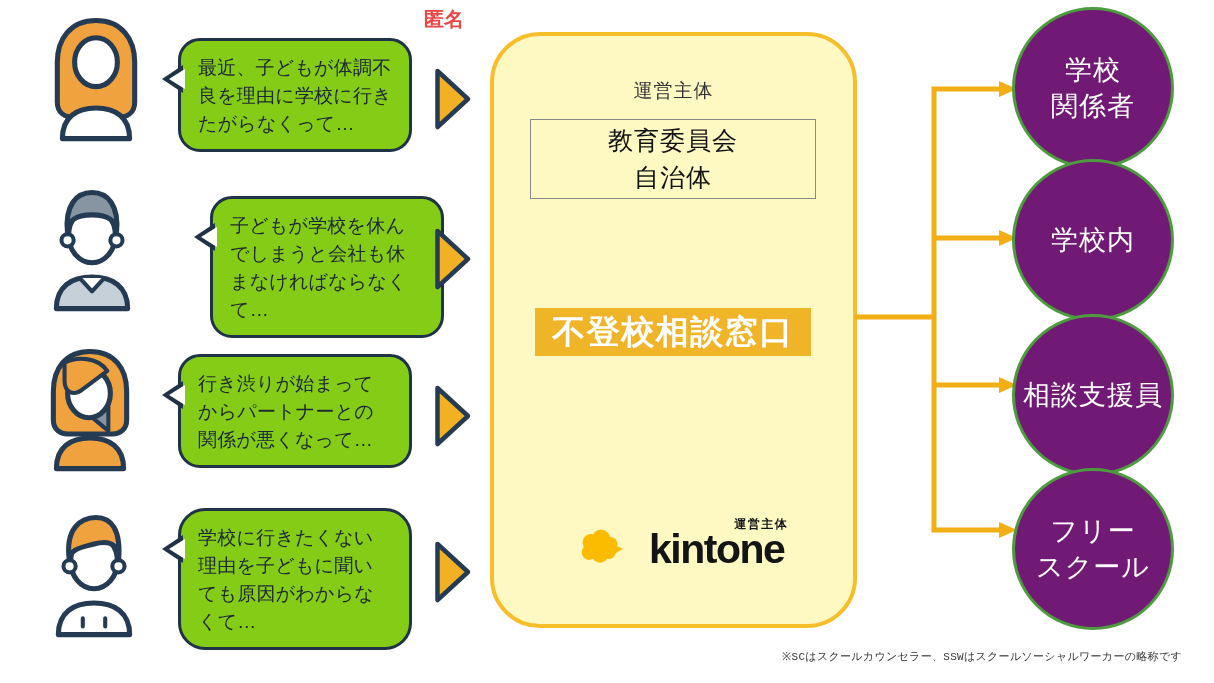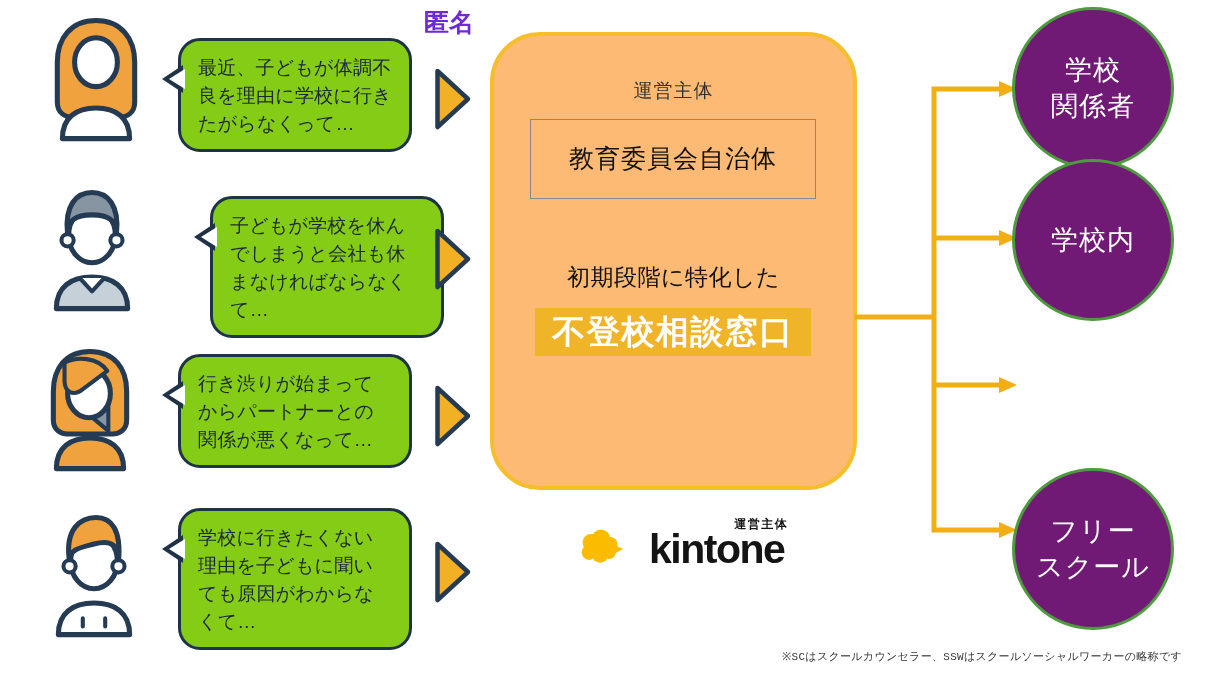--- a/index.html
+++ b/index.html
@@ -17,32 +17,32 @@
   .bubble::before{
     content:"";position:absolute;left:-19px;top:24px;width:0;height:0;
     border:14px solid transparent;border-left:0;border-right:21px solid #1F3346;
   }
   .bubble::after{
     content:"";position:absolute;left:-12px;top:28px;width:0;height:0;
     border:10px solid transparent;border-left:0;border-right:16px solid #fff;
   }
   .flow-arrow{position:absolute;left:434px;width:38px;height:64px;}
 
-  .anon{position:absolute;left:424px;top:6px;font-size:25px;font-weight:700;color:#6d28d9;text-align:right;}
+  .anon{position:absolute;left:424px;top:6px;font-size:20px;font-weight:700;color:#ef4444;text-align:right;}
 
   
   .panel{
-    position:absolute;left:490px;top:32px;width:367px;height:458px;box-sizing:border-box;
-    border:4.5px solid #F6BE2B;border-radius:50px;background:#fdba74;
+    position:absolute;left:490px;top:32px;width:367px;height:596px;box-sizing:border-box;
+    border:4.5px solid #F6BE2B;border-radius:50px;background:#fef9c3;
   }
   .operator-heading{position:absolute;top:42px;left:0;right:0;text-align:center;
     font-size:19px;color:#333;letter-spacing:1px;}
   .operator-box{
     position:absolute;top:83px;left:36px;width:286px;height:80px;box-sizing:border-box;
-    border:1.5px solid #8a8a8a;display:flex;flex-direction:row;align-items:center;justify-content:center;
+    border:1.5px solid #8a8a8a;display:flex;flex-direction:column;align-items:center;justify-content:center;
     font-size:25px;color:#111;line-height:1.5;letter-spacing:1px;
   }
   .tagline{position:absolute;top:226px;left:0;right:0;text-align:center;
     font-size:23px;font-weight:500;color:#111;letter-spacing:0.5px;}
   .service-name{
     position:absolute;top:272px;left:41px;width:276px;height:48px;box-sizing:border-box;
     background:#F0B429;color:#fff;font-size:33px;font-weight:700;letter-spacing:1.5px;
     display:flex;align-items:center;justify-content:center;
   }
   .kintone{position:absolute;left:84px;top:492px;display:flex;align-items:center;gap:25px;}
@@ -127,36 +127,35 @@
   <div class="avatar" style="left:38px;top:510px;">
     <svg viewBox="0 0 110 125" width="112" height="128">
       <ellipse cx="55" cy="50" rx="23" ry="27" fill="#fff" stroke="#243B53" stroke-width="5"></ellipse>
       <path d="M31 50 C26 18 42 7 57 7 C72 7 82 19 79 50 C79 36 74 28 55 33 C40 37 31 38 31 50 Z" fill="#F0A23F" stroke="#243B53" stroke-width="5" stroke-linejoin="round"></path>
       <circle cx="31" cy="55" r="6" fill="#fff" stroke="#243B53" stroke-width="4"></circle>
       <circle cx="79" cy="55" r="6" fill="#fff" stroke="#243B53" stroke-width="4"></circle>
       <path d="M20 122 C20 100 35 91 55 91 C75 91 90 100 90 122 Z" fill="#fff" stroke="#243B53" stroke-width="5" stroke-linejoin="round"></path>
       <path d="M44 106 L44 114 M66 106 L66 114" fill="none" stroke="#243B53" stroke-width="4" stroke-linecap="round"></path>
     </svg>
   </div>
-  <div class="bubble" style="top:508px;">
+  <div class="bubble" style="top:508px;border-radius:27px;">
     <span>学校に行きたくない理由を子どもに聞いても原因がわからなくて…</span>
   </div>
   <div class="flow-arrow" style="top:540px;">
     <svg viewBox="0 0 38 64" width="38" height="64">
       <polygon points="3.5,4 34,32 3.5,60" fill="#F2B124" stroke="#243B53" stroke-width="4.5" stroke-linejoin="round"></polygon>
     </svg>
   </div>
 
   <div class="panel">
     <div class="operator-heading">運営主体</div>
     <div class="operator-box">
       <span>教育委員会</span>
       <span>自治体</span>
     </div>
-    <div class="tagline">初期段階に特化した</div>
     <div class="service-name">
       <span>不登校相談窓口</span>
     </div>
     <div class="kintone">
       <span>
         <svg viewBox="0 0 50 40" width="46" height="38">
           <g fill="#FBBC00">
             <circle cx="14" cy="15" r="9"></circle>
             <circle cx="25" cy="11" r="10"></circle>
             <circle cx="35" cy="17" r="8"></circle>
@@ -182,20 +181,24 @@
     <polygon points="999,522 1017,530 999,538" fill="#F2AE15"></polygon>
   </svg>
 
   <div class="dest" style="top:7px;">
     <span>学校</span>
     <span>関係者</span>
   </div>
   <div class="dest" style="top:159px;">
     <span>学校内</span>
   </div>
+  <div class="dest" style="top:314px;">
+    <span>相談支援員</span>
+    <span></span>
+  </div>
   <div class="dest" style="top:468px;">
     <span>フリー</span>
     <span>スクール</span>
   </div>
 
   <div class="footnote">※SCはスクールカウンセラー、SSWはスクールソーシャルワーカーの略称です</div>
 
 </div>
 
 </body></html>

